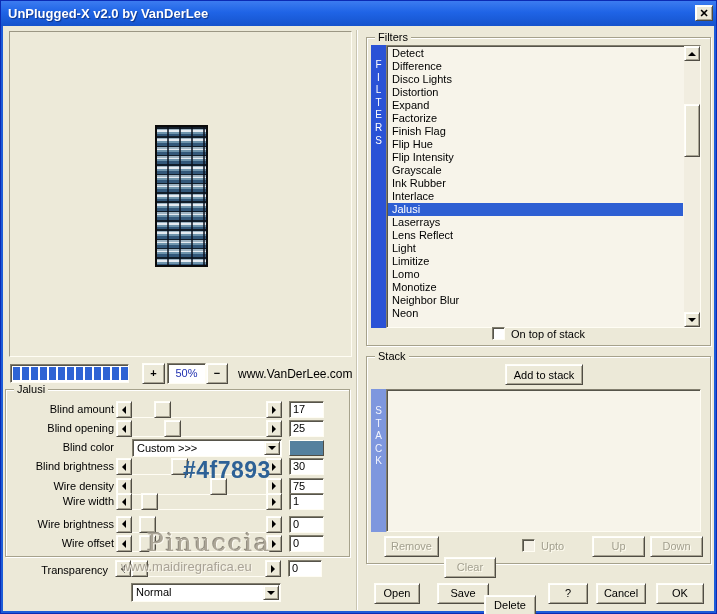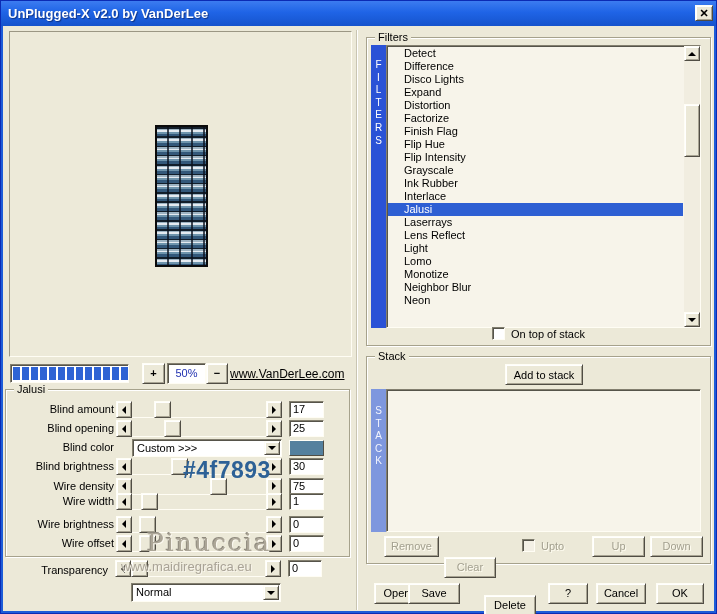--- a/index.html
+++ b/index.html
@@ -44,21 +44,21 @@
   .preview-image{left:154px;top:124px;width:53px;height:142px;border:2px solid #0b0b0b;
     background:
       repeating-linear-gradient(90deg, rgba(10,16,28,0) 0 10px, rgba(10,16,28,.75) 10px 12px),
       repeating-linear-gradient(180deg,#121e2a 0 1.5px,#9db3c2 1.5px 3px,#e4eaf0 3px 4.5px,#6e94ac 4.5px 6.5px,#33587a 6.5px 9.3px);}
   .progress{left:10px;top:364px;width:119px;height:19px;display:flex;align-items:stretch;
     padding:2px;gap:2px;overflow:hidden;}
   .pseg{width:7px;background:#2e63d4;flex:none;}
   .plusbtn{left:142px;top:363px;width:23px;height:21px;font-weight:bold;}
   .zoomfield{left:167px;top:363px;width:39px;height:21px;color:#2030b0;text-align:center;line-height:18px;}
   .minusbtn{left:206px;top:363px;width:22px;height:21px;font-weight:bold;}
-  .website{left:230px;top:367px;font-size:12px;text-decoration:underline;}
+  .website{left:238px;top:367px;font-size:12px;}
 
   .jalusi-box{left:5px;top:389px;width:345px;height:168px;}
   .jrow{position:absolute;left:0;height:18px;width:100%;}
   .rlabel{position:absolute;left:3px;top:2px;width:105px;text-align:right;}
   .sarrow{position:absolute;top:0;width:16px;height:17px;display:flex;align-items:center;justify-content:center;}
   .larr{left:110px;} .rarr{left:260px;}
   .strack{position:absolute;left:126px;top:0;width:134px;height:17px;border-bottom:1px solid #fffdf4;}
   .sthumb{position:absolute;top:0;width:17px;height:17px;}
   .numbox{position:absolute;left:283px;top:0;width:35px;height:17px;padding-left:3px;line-height:14px;}
   .dropdown{position:relative;background:#fff;border:1px solid;border-color:#837f6f #fffdf4 #fffdf4 #837f6f;
@@ -82,39 +82,39 @@
   .wm-site{left:121px;top:543px;font-size:13px;color:#a9a396;text-shadow:1px 1px 0 #f8f5ec;}
 
   
   .vdivider{left:356px;top:30px;width:2px;height:580px;border-left:1px solid #c9c5b2;border-right:1px solid #fff;}
   .filters-box{left:366px;top:37px;width:345px;height:309px;}
   .vbar{display:flex;flex-direction:column;align-items:center;color:#fff;font-size:10px;line-height:12.6px;}
   .filters-bar{left:371px;top:45px;width:15px;height:283px;background:#2a52d6;padding-top:14px;}
   .stack-bar{left:371px;top:389px;width:15px;height:143px;background:#7e97de;padding-top:16px;color:#f2f5ff;}
   .filters-list{left:386px;top:45px;width:315px;height:283px;overflow:hidden;}
   .litems{position:absolute;left:1px;top:1px;right:17px;bottom:1px;overflow:hidden;}
-  .litem{height:13px;line-height:13px;padding-left:16px;white-space:nowrap;}
+  .litem{height:13px;line-height:13px;padding-left:4px;white-space:nowrap;}
   .litem.selected{background:#2e5fd3;color:#fff;}
   .scrollbar{position:absolute;right:0;top:0;bottom:0;width:16px;background:#f1ede0;}
   .sb-btn{position:absolute;left:0;width:16px;height:15px;display:flex;align-items:center;justify-content:center;}
   .sb-up{top:0;} .sb-dn{bottom:0;}
   .sb-thumb{position:absolute;left:0;top:58px;width:16px;height:53px;}
   .ontop-row{left:366px;top:327px;width:345px;display:flex;justify-content:center;align-items:center;gap:6px;}
   .stack-box{left:366px;top:356px;width:345px;height:208px;}
   .addstack{left:505px;top:364px;width:78px;height:21px;line-height:19px;}
   .stack-list{left:386px;top:389px;width:315px;height:143px;}
   .btn-remove{left:384px;top:536px;width:55px;height:21px;}
   .btn-clear{left:444px;top:536px;width:52px;height:21px;margin-top:21px;}
   .upto-row{left:522px;top:539px;display:flex;align-items:center;gap:6px;color:#a3a08f;text-shadow:1px 1px 0 #fffdf2;}
   .btn-up{left:592px;top:536px;width:53px;height:21px;}
   .btn-down{left:650px;top:536px;width:53px;height:21px;}
 
   
   .f-open{left:366px;top:583px;width:46px;height:21px;margin-left:8px;}
-  .f-save{left:408px;top:583px;width:52px;height:21px;}
+  .f-save{left:437px;top:583px;width:52px;height:21px;}
   .f-delete{left:484px;top:583px;width:52px;height:21px;margin-top:12px;}
   .f-help{left:548px;top:583px;width:40px;height:21px;}
   .f-cancel{left:596px;top:583px;width:50px;height:21px;}
   .f-ok{left:656px;top:583px;width:48px;height:21px;}
 </style>
 </head>
 <body>
 
 <div class="window">
 
@@ -289,33 +289,34 @@
       <div class="vletter">T</div>
       <div class="vletter">E</div>
       <div class="vletter">R</div>
       <div class="vletter">S</div>
     </div>
   <div class="abs sunken listbg filters-list">
     <div class="litems">
         <div class="litem">Detect</div>
         <div class="litem">Difference</div>
         <div class="litem">Disco Lights</div>
+        <div class="litem">Distortion</div>
         <div class="litem">Expand</div>
-        <div class="litem">Distortion</div>
         <div class="litem">Factorize</div>
         <div class="litem">Finish Flag</div>
         <div class="litem">Flip Hue</div>
         <div class="litem">Flip Intensity</div>
         <div class="litem">Grayscale</div>
         <div class="litem">Ink Rubber</div>
         <div class="litem">Interlace</div>
         <div class="litem selected">Jalusi</div>
         <div class="litem">Laserrays</div>
         <div class="litem">Lens Reflect</div>
         <div class="litem">Light</div>
+        <div class="litem">Limitize</div>
         <div class="litem">Lomo</div>
         <div class="litem">Monotize</div>
         <div class="litem">Neighbor Blur</div>
         <div class="litem">Neon</div>
       </div>
     <div class="scrollbar">
       <div class="raised sb-btn sb-up">
           <span class="tri tri-u"></span>
         </div>
       <div class="raised sb-thumb"></div>

